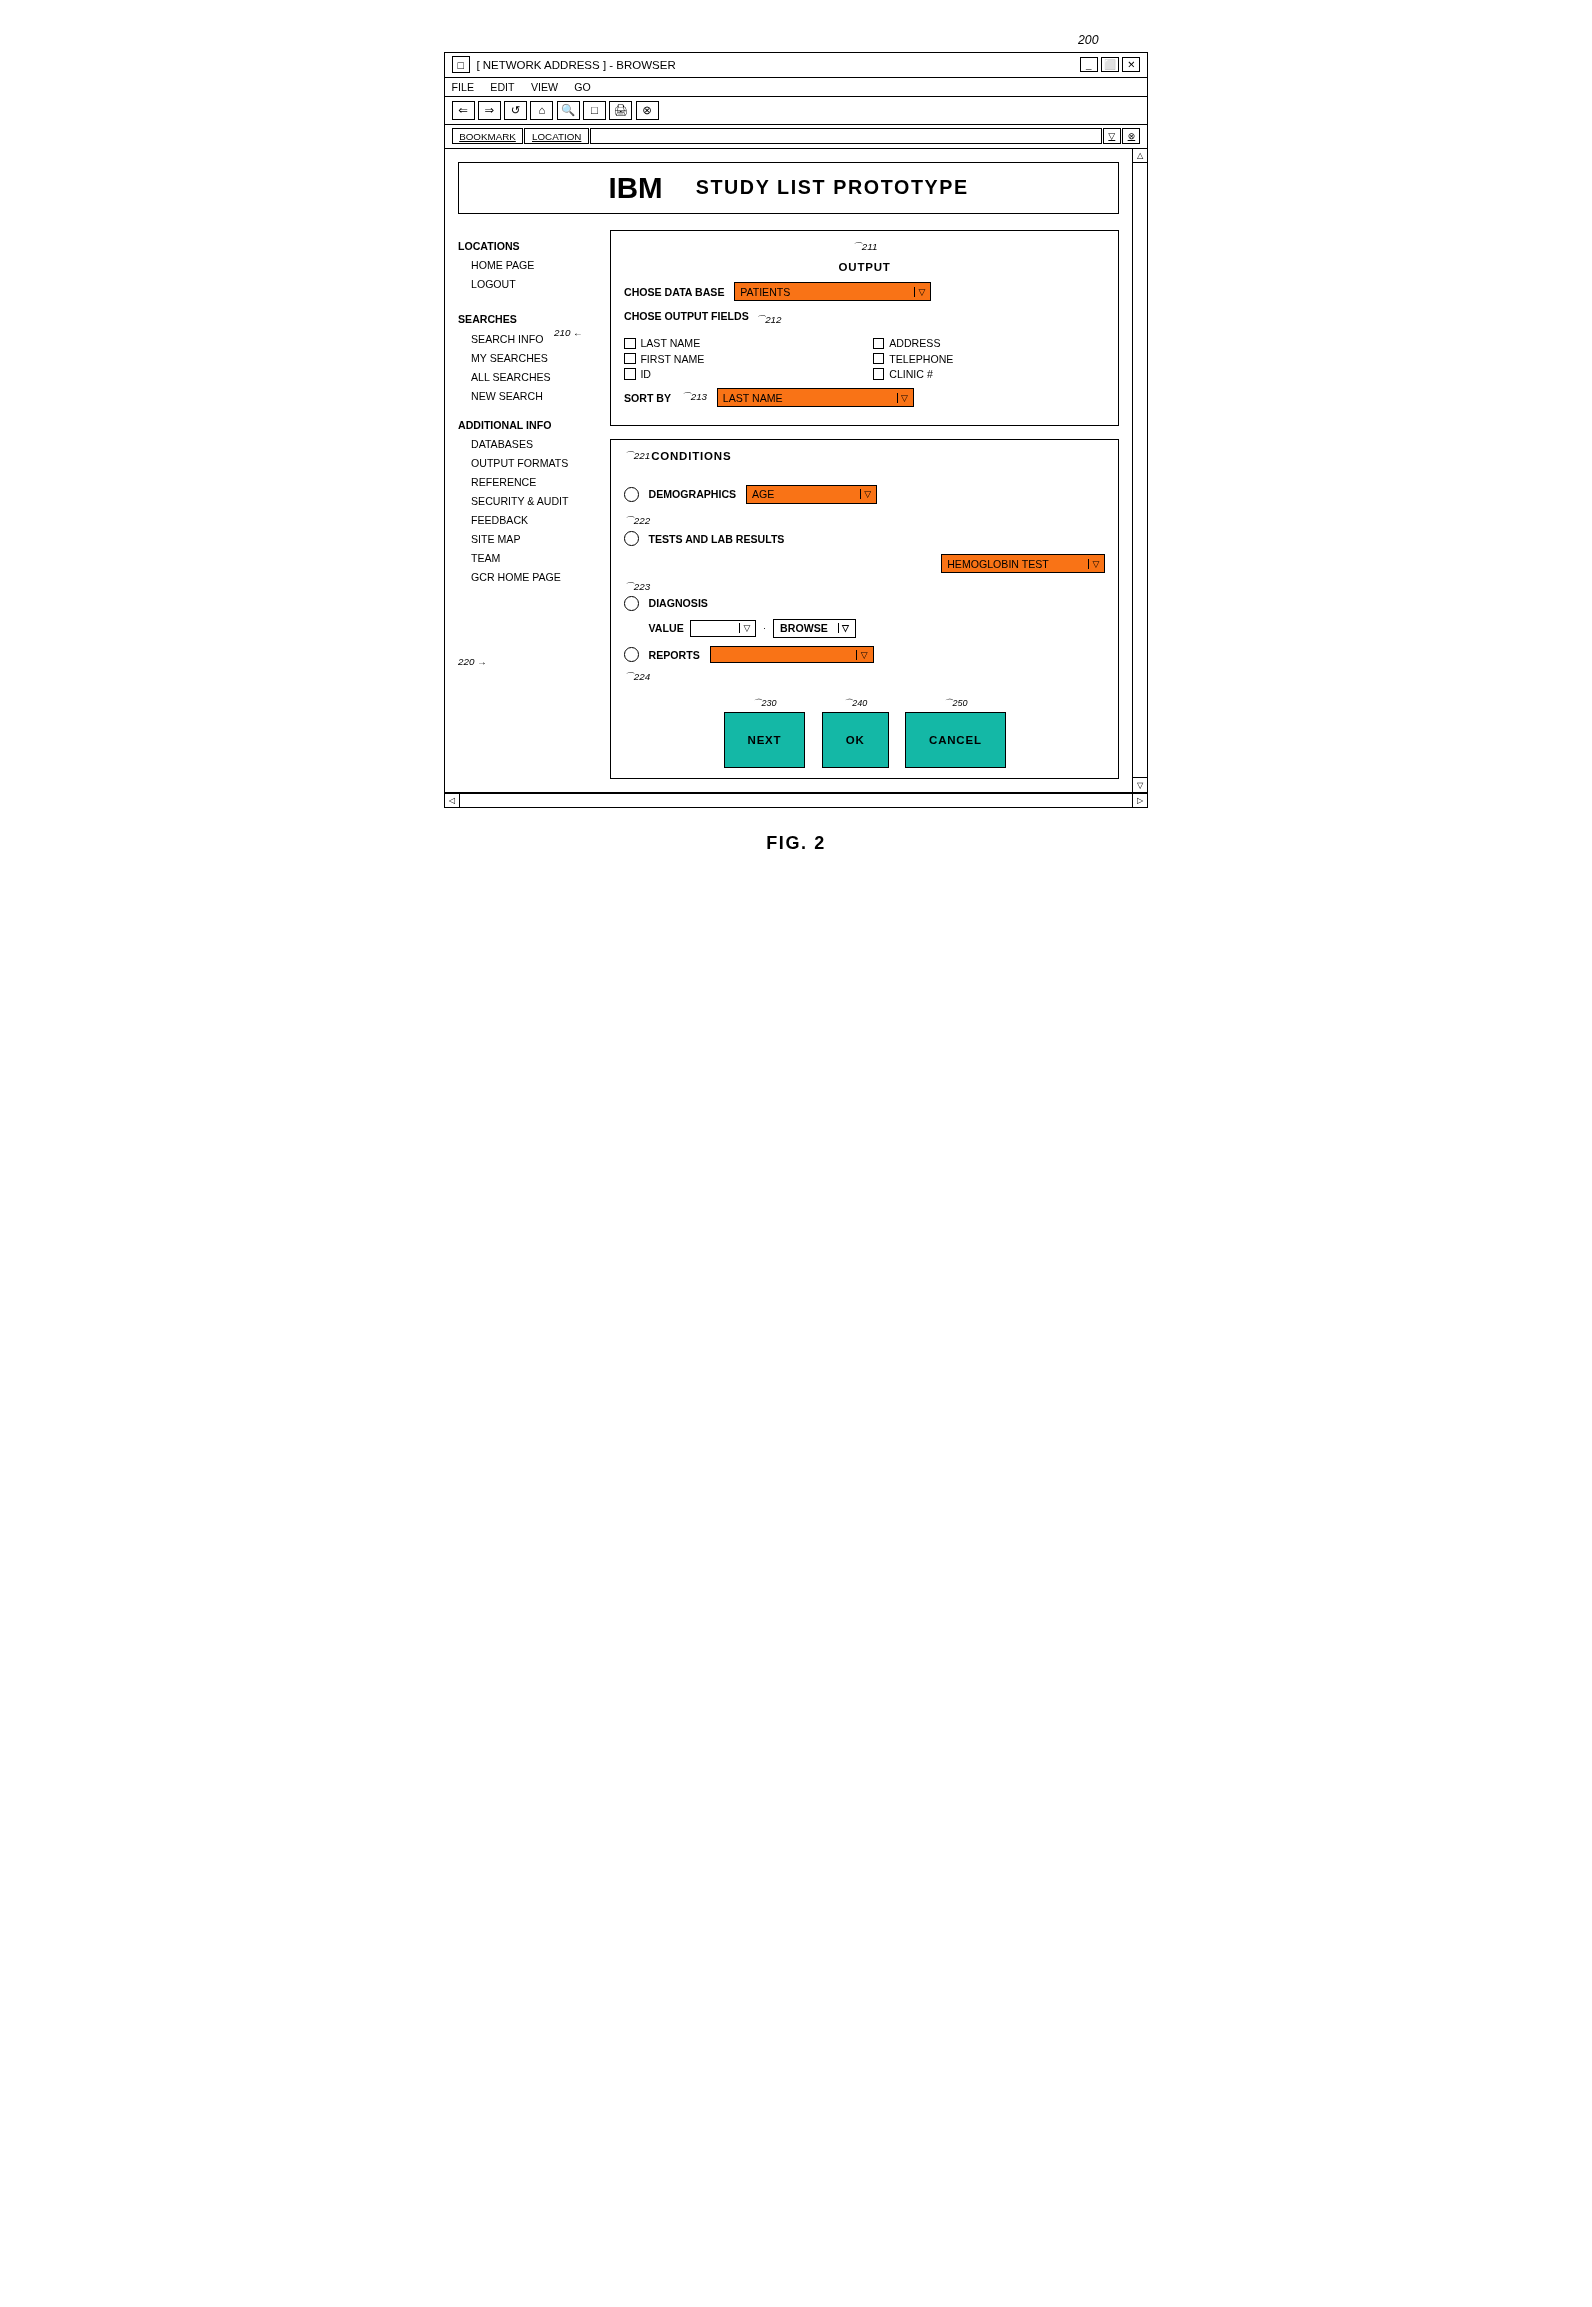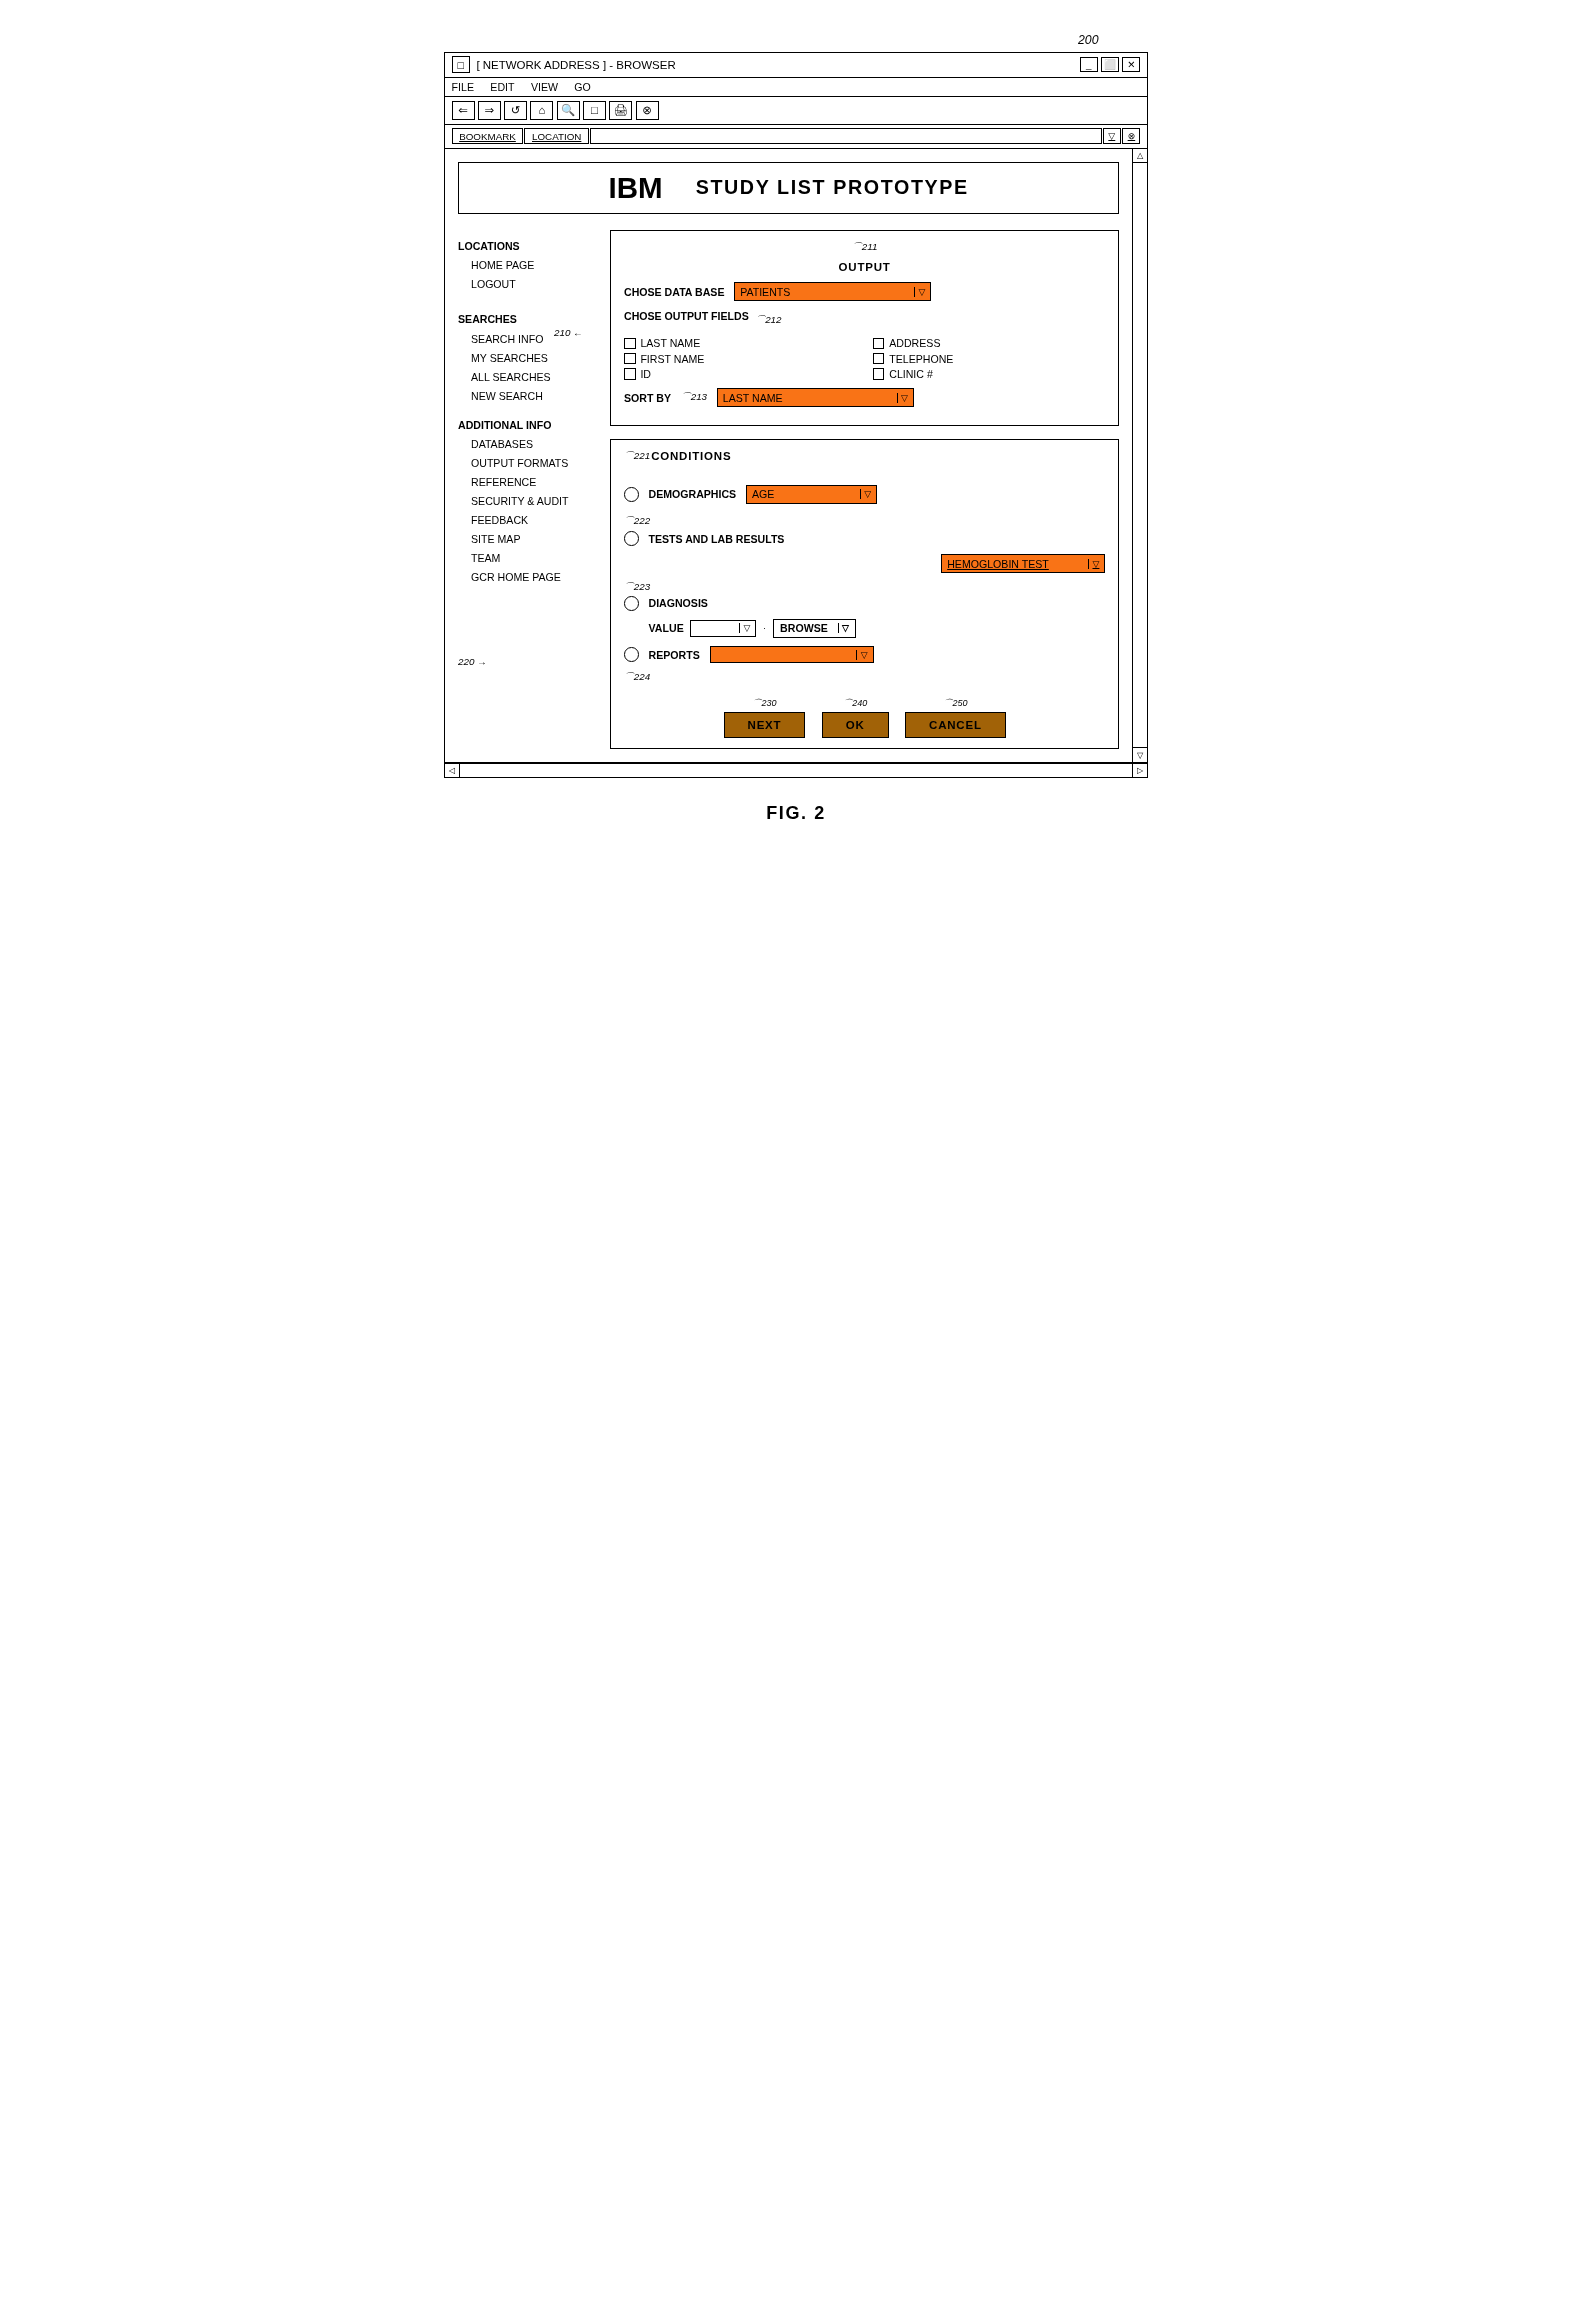--- a/index.html
+++ b/index.html
@@ -367,25 +367,25 @@
     
     .buttons-row {
       display: flex;
       gap: 16.4px;
       justify-content: center;
       margin-top: 13px;
     }
 
     .action-btn {
       border: 1.6px solid #000;
-      padding: 6px 23px;
+      padding: 21px 23px;
       font-size: 11.5px;
       font-weight: bold;
       cursor: pointer;
-      background: #a16207;
+      background: #14b8a6;
       letter-spacing: 0.8px;
     }
 
     
     .figure-label-bottom {
       font-size: 18px;
       margin-top: 24.6px;
       font-weight: bold;
       letter-spacing: 1.6px;
     }
@@ -603,21 +603,21 @@
               </div>
 
               <div style="margin-bottom: 3.3px;">
                 <span style="font-size: 9.8px; font-style: italic;">⌒222</span>
               </div>
               <div class="condition-row">
                 <div class="radio-circle"></div>
                 <span class="condition-label">TESTS AND LAB RESULTS</span>
               </div>
 
-              <div style="display: flex; justify-content: flex-end; margin-bottom: 8.2px; margin-right: 0; text-decoration: underline;">
+              <div style="display: flex; justify-content: flex-end; margin-bottom: 8.2px; margin-right: 0;">
                 <div class="select-box" style="min-width: 164px;">
                   <span>HEMOGLOBIN TEST</span>
                   <span class="select-arrow">▽</span>
                 </div>
               </div>
 
               <div style="margin-bottom: 1.6px; display: flex; align-items: center; gap: 3.3px;">
                 <span style="font-size: 9.8px; font-style: italic;">⌒223</span>
               </div>
               <div class="condition-row">

